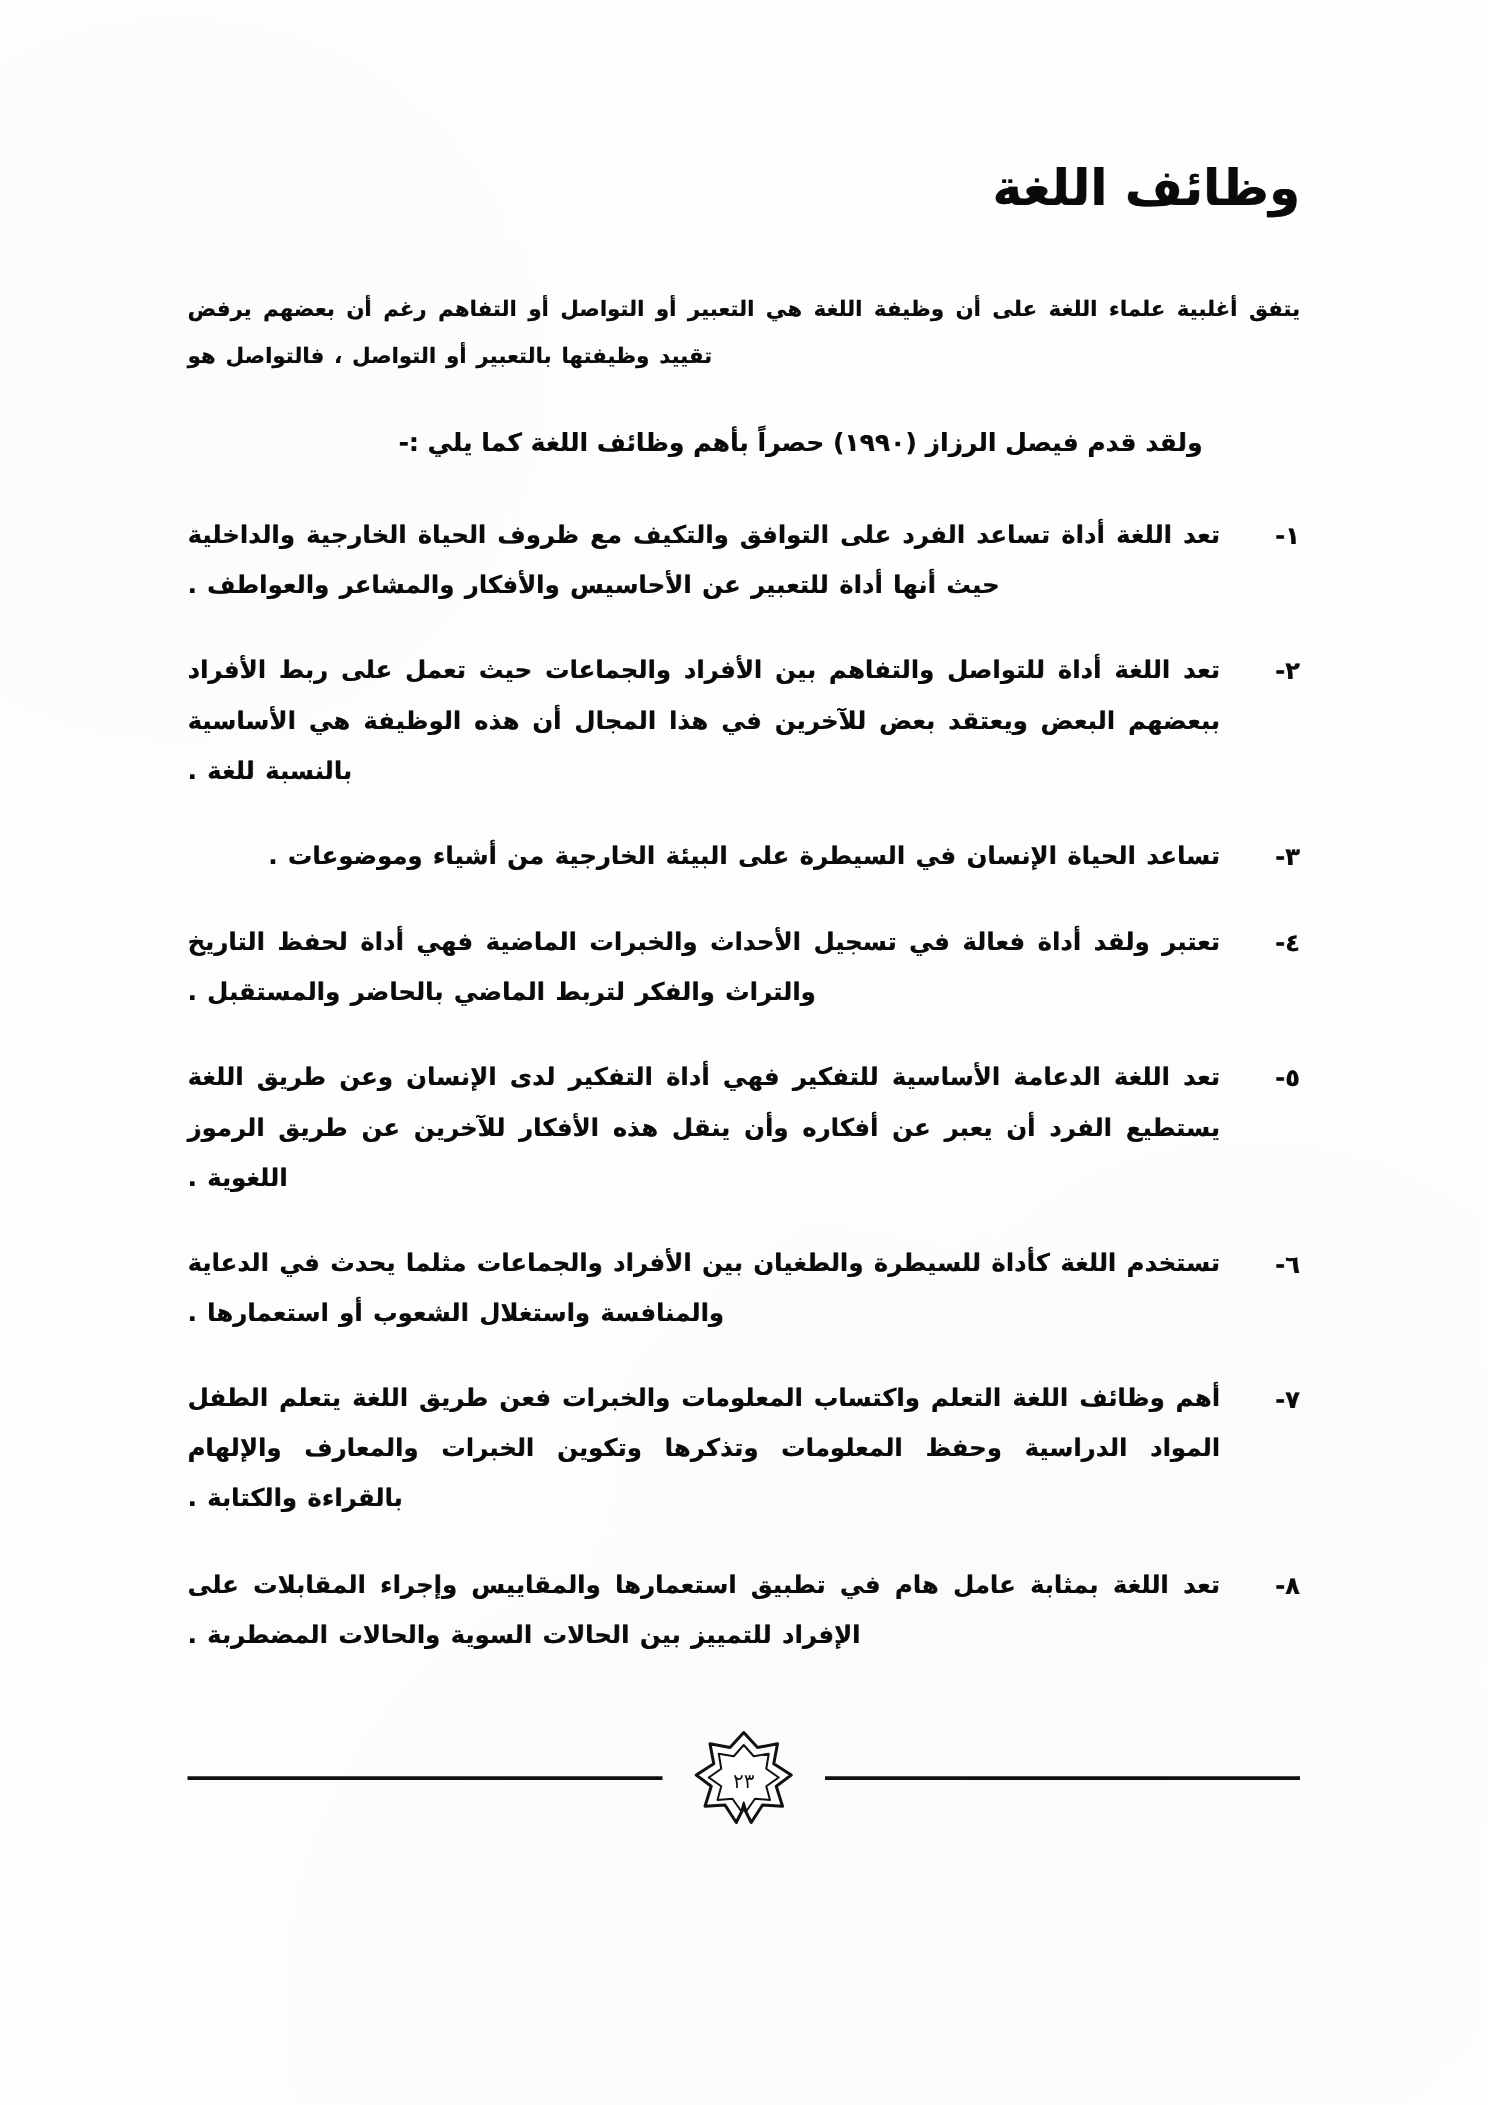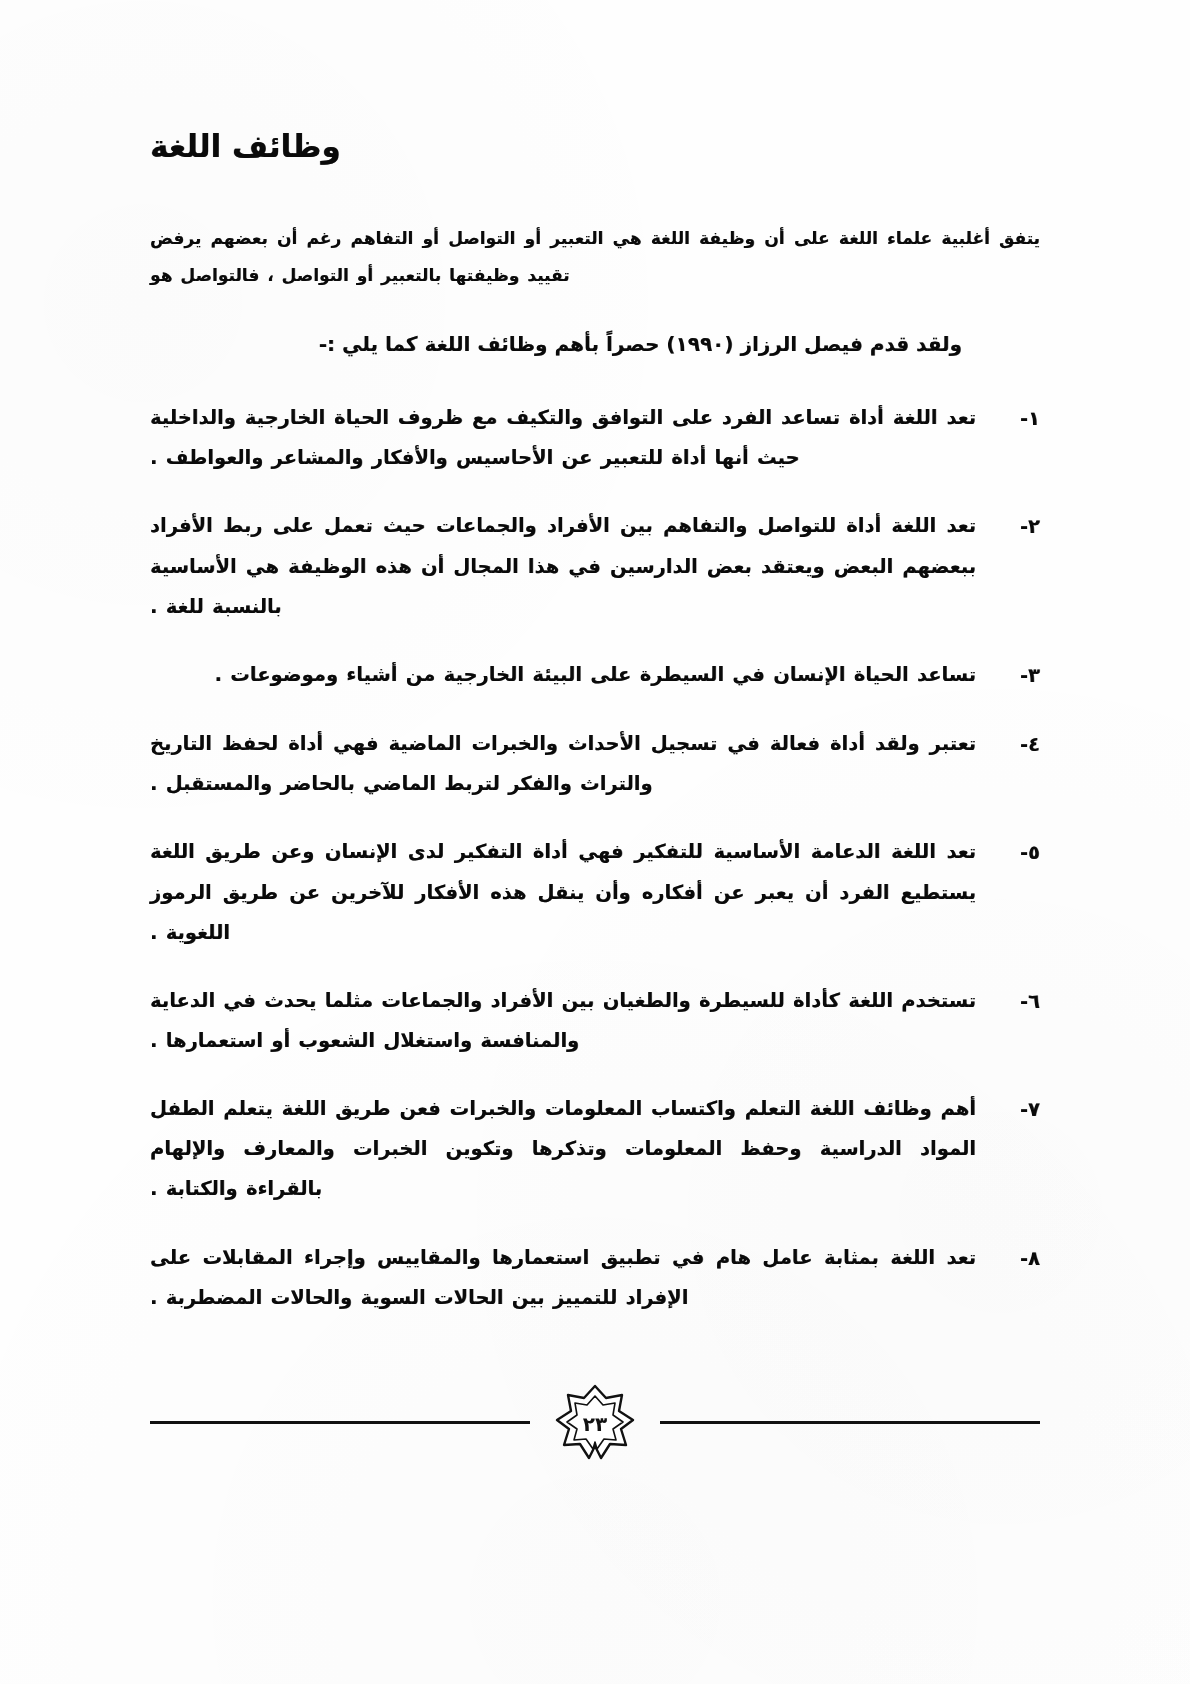--- a/index.html
+++ b/index.html
@@ -28,22 +28,22 @@
   .content {
     position: absolute;
     top: 128px;
     right: 150px;
     left: 150px;
     direction: rtl;
   }
 
   
   .doc-title {
-    text-align: left;
-    font-size: 31px;
+    text-align: right;
+    font-size: 40px;
     font-weight: bold;
     letter-spacing: 1px;
     margin: 0 0 56px 0;
     text-shadow: 0.4px 0 0 rgba(0,0,0,0.55), -0.4px 0 0 rgba(0,0,0,0.25);
   }
 
   
   .intro {
     font-size: 17px;
     font-weight: bold;
@@ -143,22 +143,22 @@
     justify-content: center;
   }
   .page-badge svg {
     position: absolute;
     inset: 0;
     width: 84px;
     height: 80px;
   }
   .page-number {
     position: relative;
-    font-size: 20px;
-    font-weight: bold;
+    font-size: 16px;
+    font-weight: normal;
     color: #111;
     z-index: 2;
     letter-spacing: 1px;
   }
 </style>
 </head>
 <body>
 
 <div class="page">
 
@@ -174,21 +174,21 @@
 
     <ul class="list">
 
       <li class="list-item">
         <span class="item-marker">١-</span>
         <span class="item-text">تعد اللغة أداة تساعد الفرد على التوافق والتكيف مع ظروف الحياة الخارجية والداخلية حيث أنها أداة للتعبير عن الأحاسيس والأفكار والمشاعر والعواطف .</span>
       </li>
 
       <li class="list-item">
         <span class="item-marker">٢-</span>
-        <span class="item-text">تعد اللغة أداة للتواصل والتفاهم بين الأفراد والجماعات حيث تعمل على ربط الأفراد ببعضهم البعض ويعتقد بعض الدارسين في هذا المجال أن هذه الوظيفة هي الأساسية بالنسبة للغة .</span>
+        <span class="item-text">تعد اللغة أداة للتواصل والتفاهم بين الأفراد والجماعات حيث تعمل على ربط الأفراد ببعضهم البعض ويعتقد بعض للآخرين في هذا المجال أن هذه الوظيفة هي الأساسية بالنسبة للغة .</span>
       </li>
 
       <li class="list-item">
         <span class="item-marker">٣-</span>
         <span class="item-text single">تساعد الحياة الإنسان في السيطرة على البيئة الخارجية من أشياء وموضوعات .</span>
       </li>
 
       <li class="list-item">
         <span class="item-marker">٤-</span>
         <span class="item-text">تعتبر ولقد أداة فعالة في تسجيل الأحداث والخبرات الماضية فهي أداة لحفظ التاريخ والتراث والفكر لتربط الماضي بالحاضر والمستقبل .</span>

